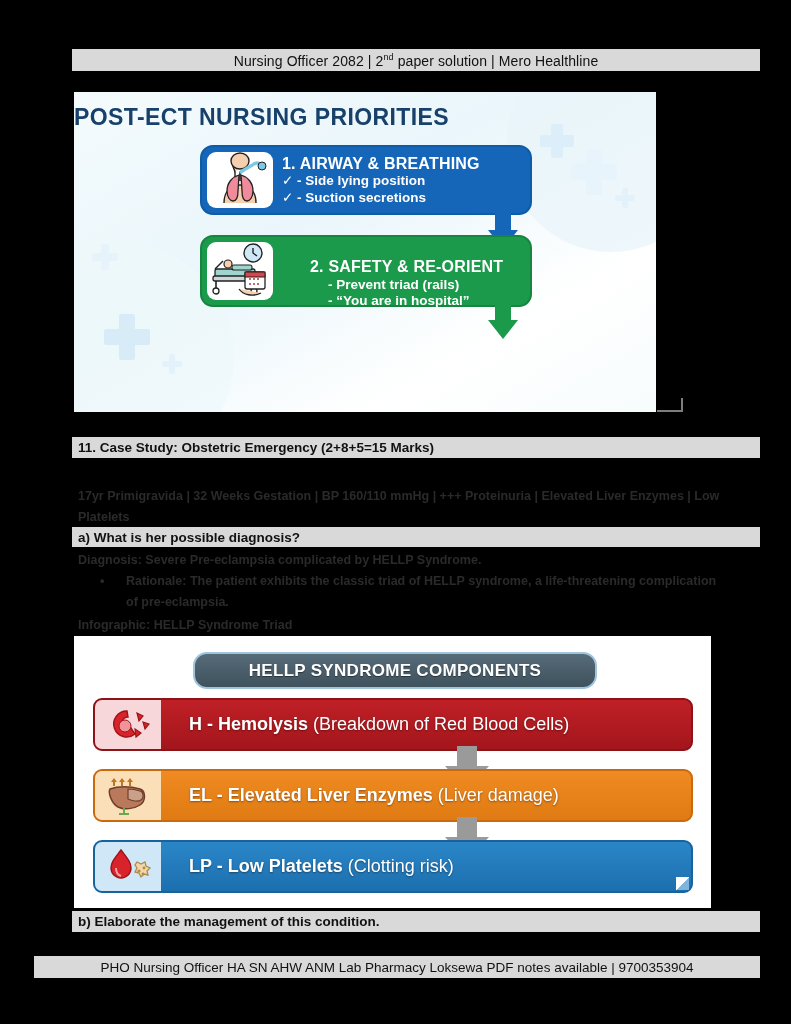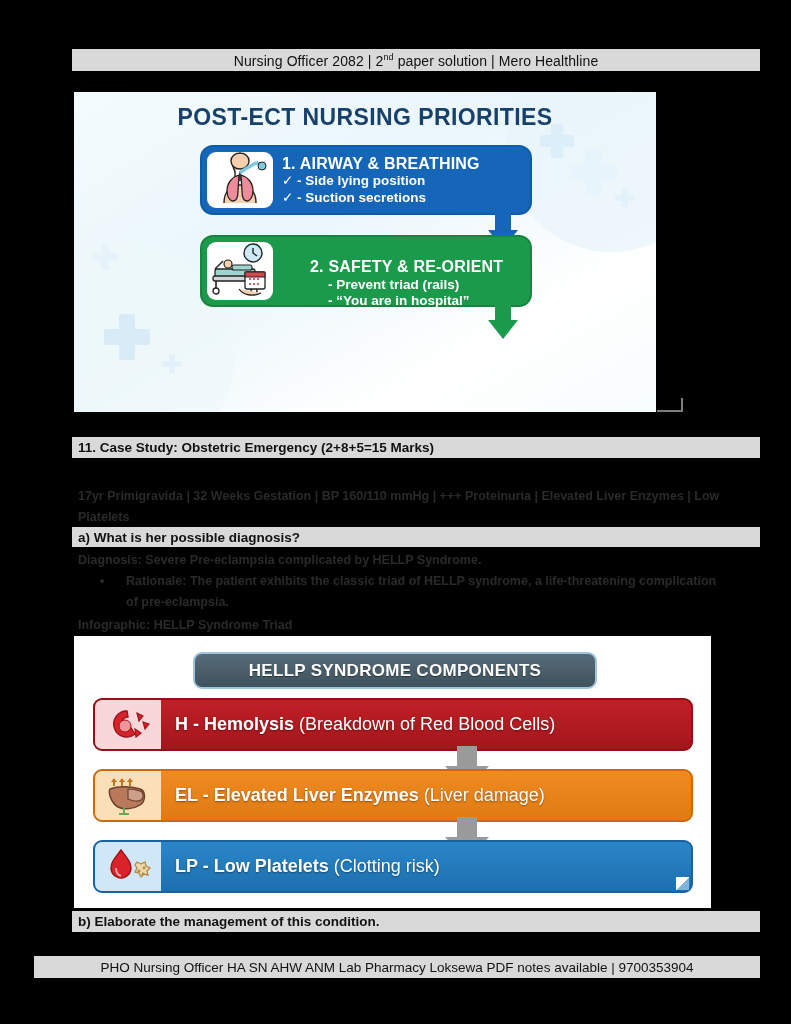--- a/index.html
+++ b/index.html
@@ -38,21 +38,21 @@
     background:linear-gradient(150deg,#f4fbfd 0%,#eaf6fb 40%,#ffffff 75%,#f7fcfd 100%);
     overflow:hidden;
   }
   #ig1 .bgblob{position:absolute;border-radius:50%;background:#e8f4fa;opacity:.75;}
   .crs{position:absolute;}
   .crs i{position:absolute;display:block;background:currentColor;border-radius:2px;}
   .crs .h{left:0;top:33%;width:100%;height:34%;}
   .crs .v{top:0;left:33%;height:100%;width:34%;}
 
   #ig1 .title{
-    position:absolute;left:0;right:0;top:12px;text-align:center;
+    position:absolute;left:0;right:0;top:12px;
     font-size:23px;font-weight:bold;color:#17406b;letter-spacing:.4px;
   }
   .card{
     position:absolute;left:126px;width:332px;border-radius:13px;
     box-sizing:border-box;display:flex;align-items:center;
     padding:5px;
   }
   .card .thumb{
     width:66px;height:100%;background:#fff;border-radius:9px;flex:0 0 66px;
     display:flex;align-items:center;justify-content:center;overflow:hidden;
@@ -81,34 +81,34 @@
     border-right:2px solid #7d7d7d;border-bottom:2px solid #7d7d7d;}
 
   
   #ig2{
     position:absolute;left:74px;top:636px;width:637px;height:272px;
     background:#ffffff;overflow:hidden;
   }
   #ig2 .hbadge{
     position:absolute;left:119px;top:16px;width:400px;height:33px;
     background:linear-gradient(#566b78,#3f525e);
-    border:2px solid #9fc4dc;border-radius:9px;
+    border:2px solid #9fc4dc;border-radius:14px;
     display:flex;align-items:center;justify-content:center;
     color:#fff;font-size:17px;font-weight:bold;letter-spacing:.3px;
     text-shadow:0 1px 1px rgba(0,0,0,.45);
   }
   .hrow{
     position:absolute;left:19px;width:600px;height:53px;border-radius:9px;
     display:flex;align-items:center;box-sizing:border-box;overflow:hidden;
   }
   .hrow .ic{
     width:66px;height:100%;flex:0 0 66px;display:flex;align-items:center;justify-content:center;
   }
   .hrow .lbl{
-    flex:1;color:#fff;font-size:18px;font-weight:bold;padding-left:14px;
+    flex:1;color:#fff;font-size:18px;font-weight:bold;padding-left:28px;
     text-shadow:0 1px 2px rgba(0,0,0,.4);
   }
   .hrow .lbl .thin{font-weight:normal;}
   #r1{top:62px;background:linear-gradient(#bf2026,#a3161c);border:2px solid #8d1319;}
   #r1 .ic{background:#f7d7da;}
   #r2{top:133px;background:linear-gradient(#ef8b22,#e07a12);border:2px solid #c96a0c;}
   #r2 .ic{background:#fbdfb9;}
   #r3{top:204px;background:linear-gradient(#2a86c8,#1d6fae);border:2px solid #19639c;}
   #r3 .ic{background:#cfe7f7;}
 

